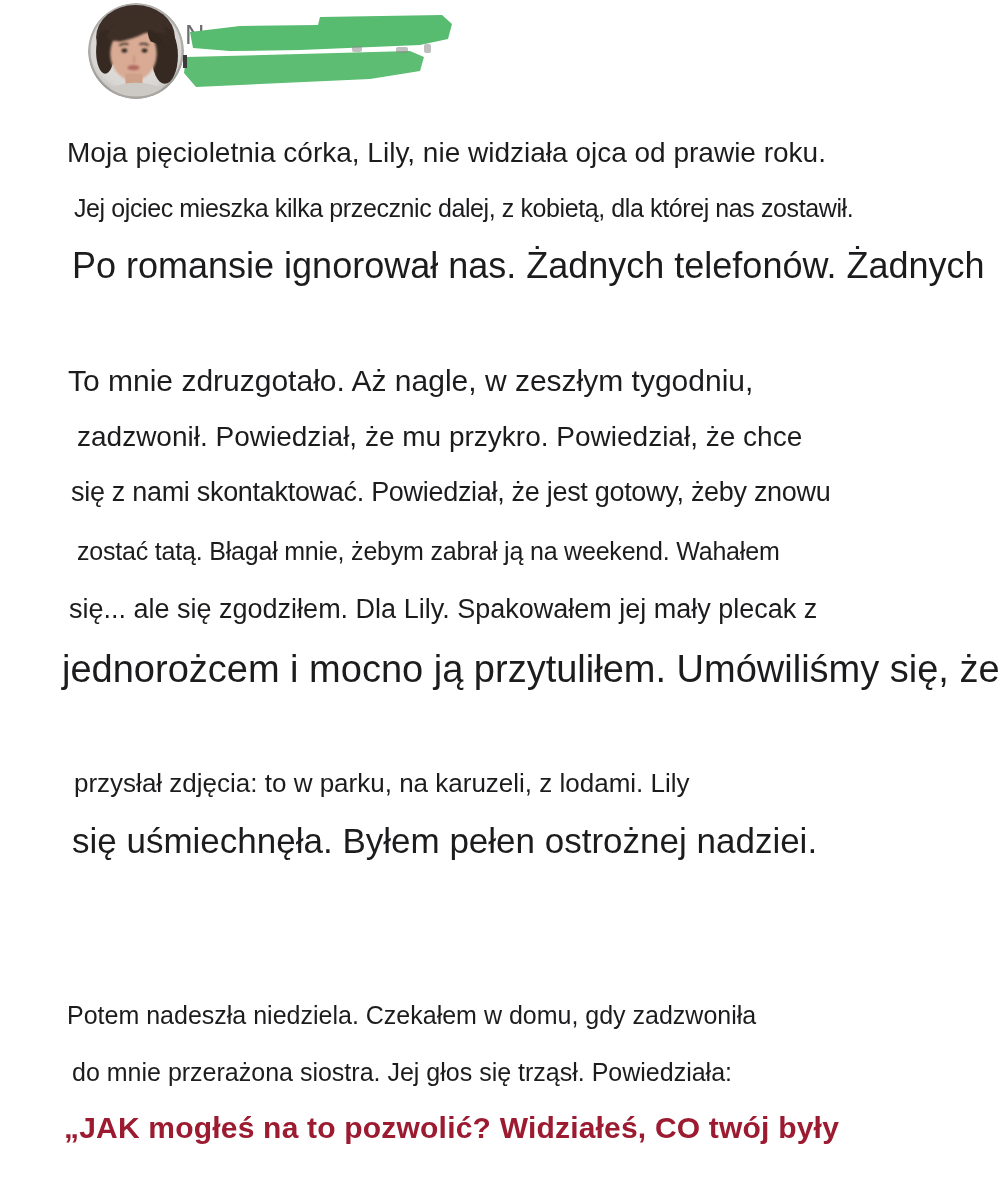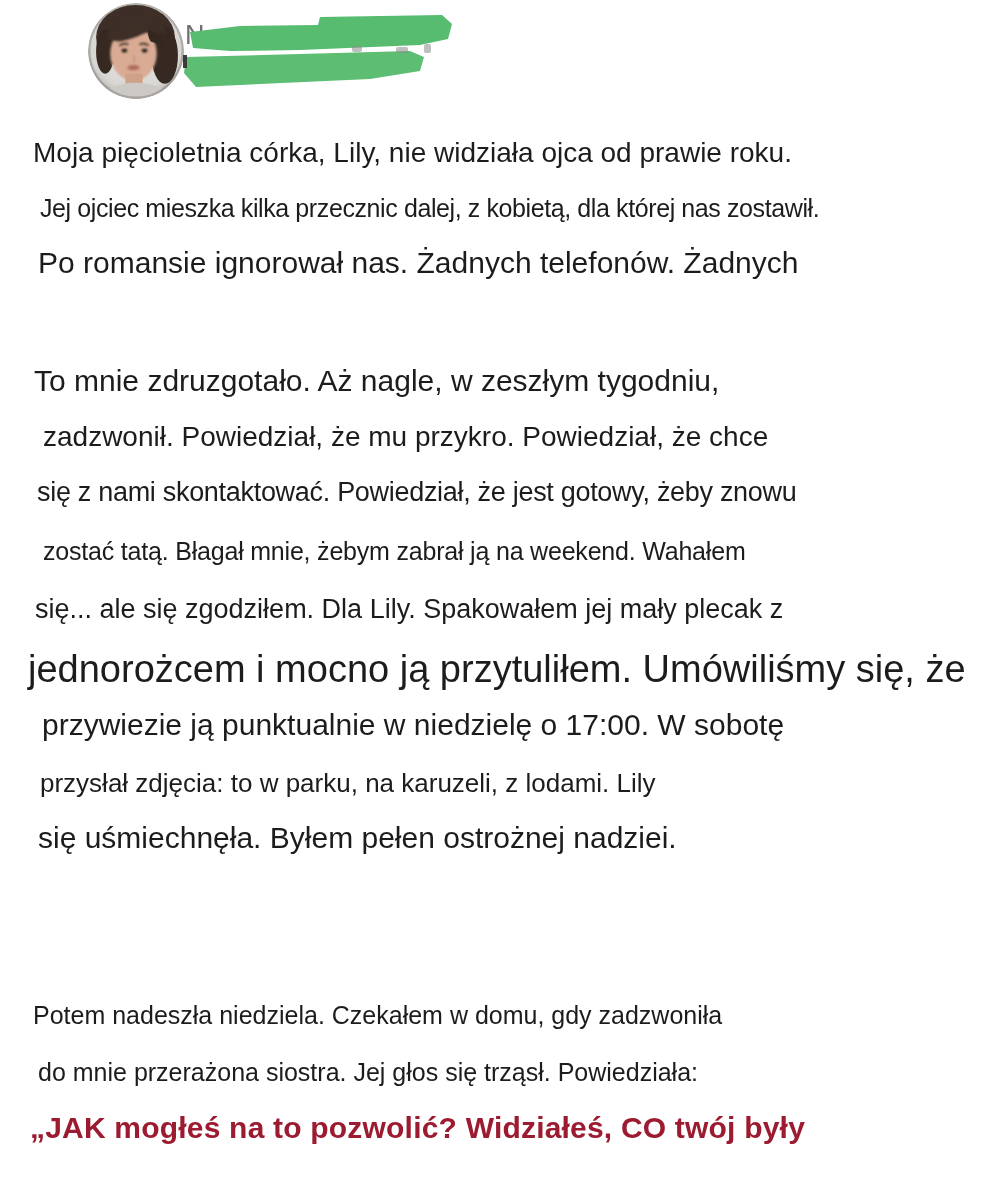--- a/index.html
+++ b/index.html
@@ -18,35 +18,35 @@
   }
   .redaction-svg{position:absolute;top:10px;left:180px;}
   .remnant{position:absolute;background:#8a8a8a;opacity:.55;border-radius:2px;}
   .remnant.r1{top:46px;left:352px;width:10px;height:6px;}
   .remnant.r2{top:47px;left:396px;width:12px;height:6px;}
   .remnant.r3{top:44px;left:424px;width:7px;height:9px;}
   .dark-tick{position:absolute;top:55px;left:183px;width:4px;height:13px;background:#3a3a3a;}
 
   
   .ln{
-    position:absolute;white-space:nowrap;line-height:1;color:#1c1c1e;
+    position:absolute;white-space:nowrap;line-height:1;color:#1c1c1e;margin-left:34px;
   }
   .ln1{top:139px;left:33px;font-size:28px;}
   .ln2{top:196px;left:40px;font-size:25px;letter-spacing:-0.4px;}
-  .ln3{top:248px;left:38px;font-size:30px;}
+  .ln3{top:248px;left:38px;font-size:36px;}
   .ln4{top:310px;left:42px;font-size:25px;letter-spacing:-0.3px;}
   .ln5{top:366px;left:34px;font-size:30px;}
   .ln6{top:423px;left:43px;font-size:28px;}
   .ln7{top:479px;left:37px;font-size:27px;letter-spacing:-0.3px;}
   .ln8{top:539px;left:43px;font-size:25px;letter-spacing:-0.2px;}
   .ln9{top:596px;left:35px;font-size:27px;}
   .ln10{top:650px;left:28px;font-size:38px;}
   .ln11{top:710px;left:42px;font-size:30px;}
   .ln12{top:770px;left:40px;font-size:26px;}
-  .ln13{top:823px;left:38px;font-size:30px;}
+  .ln13{top:823px;left:38px;font-size:35px;}
   .ln14{top:1003px;left:33px;font-size:25px;}
   .ln15{top:1060px;left:38px;font-size:25px;}
 
   
   .quote1{
     top:1113px;left:30px;font-size:30px;font-weight:700;color:#9c1b30;letter-spacing:0.2px;
   }
   .quote2{top:1212px;left:30px;font-size:29px;font-weight:700;color:#9c1b30;}
   .quote2 .pl{
     text-shadow:4px 2px 0 rgba(156,27,48,.45), -3px 1px 0 rgba(156,27,48,.35), 1px -2px 0 rgba(156,27,48,.3);
@@ -122,21 +122,20 @@
 
   <div class="ln ln1">Moja pięcioletnia córka, Lily, nie widziała ojca od prawie roku.</div>
   <div class="ln ln2">Jej ojciec mieszka kilka przecznic dalej, z kobietą, dla której nas zostawił.</div>
   <div class="ln ln3">Po romansie ignorował nas. Żadnych telefonów. Żadnych</div>
   <div class="ln ln5">To mnie zdruzgotało. Aż nagle, w zeszłym tygodniu,</div>
   <div class="ln ln7">się z nami skontaktować. Powiedział, że jest gotowy, żeby znowu</div>
   <div class="ln ln6">zadzwonił. Powiedział, że mu przykro. Powiedział, że chce</div>
   <div class="ln ln8">zostać tatą. Błagał mnie, żebym zabrał ją na weekend. Wahałem</div>
   <div class="ln ln9">się... ale się zgodziłem. Dla Lily. Spakowałem jej mały plecak z</div>
   <div class="ln ln10">jednorożcem i mocno ją przytuliłem. Umówiliśmy się, że</div>
-  <div class="ln ln11">przywiezie ją punktualnie w niedzielę o 17:00. W sobotę</div>
   <div class="ln ln12">przysłał zdjęcia: to w parku, na karuzeli, z lodami. Lily</div>
   <div class="ln ln13">się uśmiechnęła. Byłem pełen ostrożnej nadziei.</div>
 
   <div class="ln ln14">Potem nadeszła niedziela. Czekałem w domu, gdy zadzwoniła</div>
   <div class="ln ln15">do mnie przerażona siostra. Jej głos się trząsł. Powiedziała:</div>
 
   <div class="ln quote1">„JAK mogłeś na to pozwolić? Widziałeś, CO twój były</div>
   <div class="ln quote2">
     <span class="pl">zrobił Lily? Co twój były zrobił Lily?”</span>
     <span class="en">ex did to Lily. He</span>

